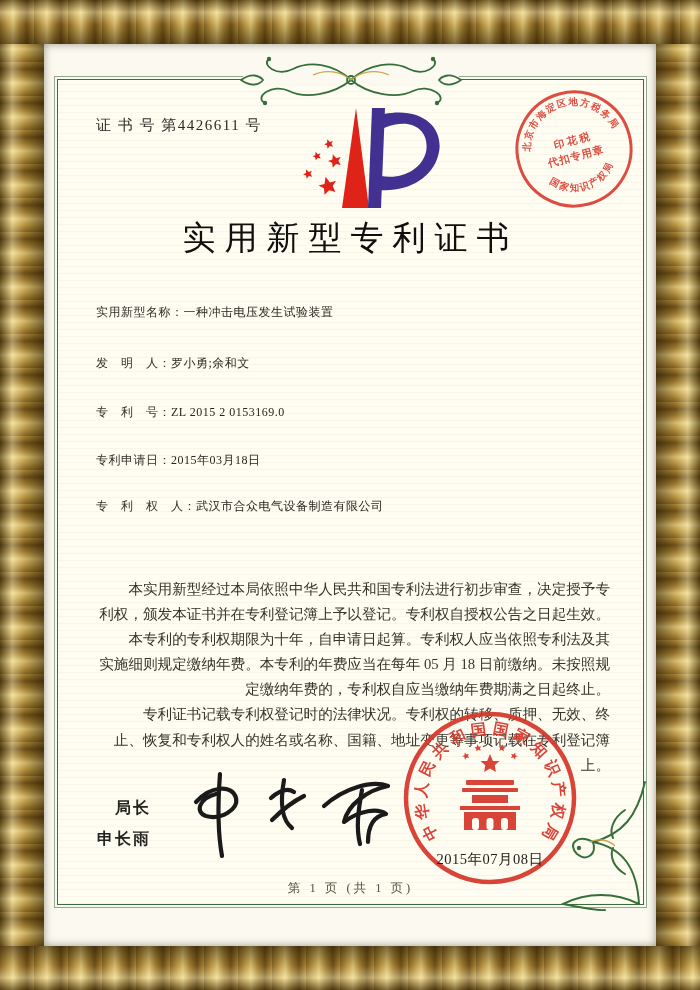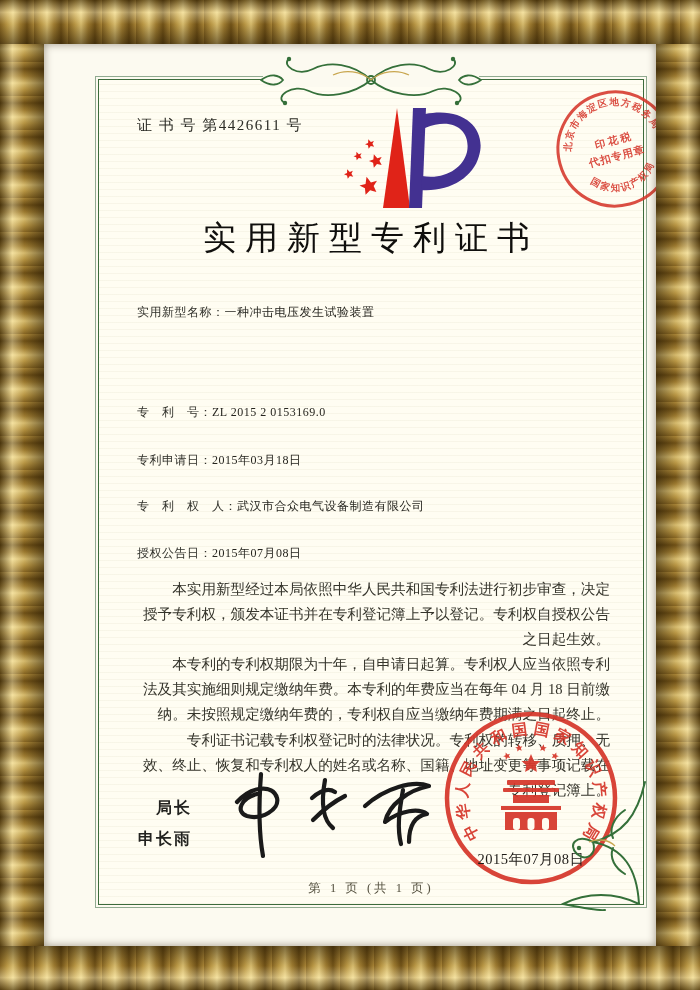--- a/index.html
+++ b/index.html
@@ -36,21 +36,20 @@
     box-shadow: inset 0 0 8px rgba(40,25,0,.45); }
 
   
   .cert {
     position:absolute; left:57px; top:79px; right:56px; bottom:85px;
     background:#fffdf2;
     background-image: repeating-linear-gradient(0deg, rgba(185,178,140,.10) 0 1px, transparent 1px 7px);
     border:1px solid #3c6b3c;
     outline:1px solid #90aa90; outline-offset:2px;
     z-index:1;
-    margin-left:41px;
   }
   .orn { position:absolute; z-index:4; pointer-events:none; }
   .orn-top { left:50%; margin-left:-150px; top:-27px; }
   .orn-corner { right:-6px; bottom:-8px; }
 
   .cert-no { position:absolute; left:38px; top:36px; font-size:15px; letter-spacing:1.5px; color:#2b2b25; }
   .logo { position:absolute; left:228px; top:24px; }
   .tax-stamp { position:absolute; left:455px; top:8px; transform:rotate(-15deg); opacity:.88; }
 
   .title { position:absolute; top:136px; left:0; right:0; text-align:center;
@@ -161,36 +160,36 @@
       </text>
       <text x="61" y="56" text-anchor="middle" font-size="10.5" fill="#d6372b" font-weight="bold">印 花 税</text>
       <text x="61" y="72" text-anchor="middle" font-size="10.5" fill="#d6372b" font-weight="bold" letter-spacing="1">代扣专用章</text>
     </svg>
 
     <div class="title">实用新型专利证书</div>
 
     <div class="row r0">
       <span class="lbl">实用新型名称：</span><span>一种冲击电压发生试验装置</span>
     </div>
+    <div class="row r1">
+      <span class="lbl">发　明　人：</span><span>罗小勇;余和文</span>
+    </div>
     <div class="row r2">
       <span class="lbl">专　利　号：</span><span>ZL 2015 2 0153169.0</span>
     </div>
     <div class="row r3">
       <span class="lbl">专利申请日：</span><span>2015年03月18日</span>
     </div>
     <div class="row r4">
       <span class="lbl">专　利　权　人：</span><span>武汉市合众电气设备制造有限公司</span>
     </div>
-    <div class="row r5">
-      <span class="lbl">授权公告日：</span><span>2015年07月08日</span>
-    </div>
 
     <div class="body-text">
       <p>本实用新型经过本局依照中华人民共和国专利法进行初步审查，决定授予专利权，颁发本证书并在专利登记簿上予以登记。专利权自授权公告之日起生效。</p>
-      <p>本专利的专利权期限为十年，自申请日起算。专利权人应当依照专利法及其实施细则规定缴纳年费。本专利的年费应当在每年 04 月 18 日前缴纳。未按照规定缴纳年费的，专利权自应当缴纳年费期满之日起终止。</p>
+      <p>本专利的专利权期限为十年，自申请日起算。专利权人应当依照专利法及其实施细则规定缴纳年费。本专利的年费应当在每年 05 月 18 日前缴纳。未按照规定缴纳年费的，专利权自应当缴纳年费期满之日起终止。</p>
       <p>专利证书记载专利权登记时的法律状况。专利权的转移、质押、无效、终止、恢复和专利权人的姓名或名称、国籍、地址变更等事项记载在专利登记簿上。</p>
     </div>
 
     <div class="director">
       <div>局长</div>
       <div>申长雨</div>
     </div>
 
     <svg class="signature" width="230" height="100" viewBox="0 0 230 100">
       <g stroke="#1a1a1a" stroke-width="4.2" fill="none" stroke-linecap="round" stroke-linejoin="round">

